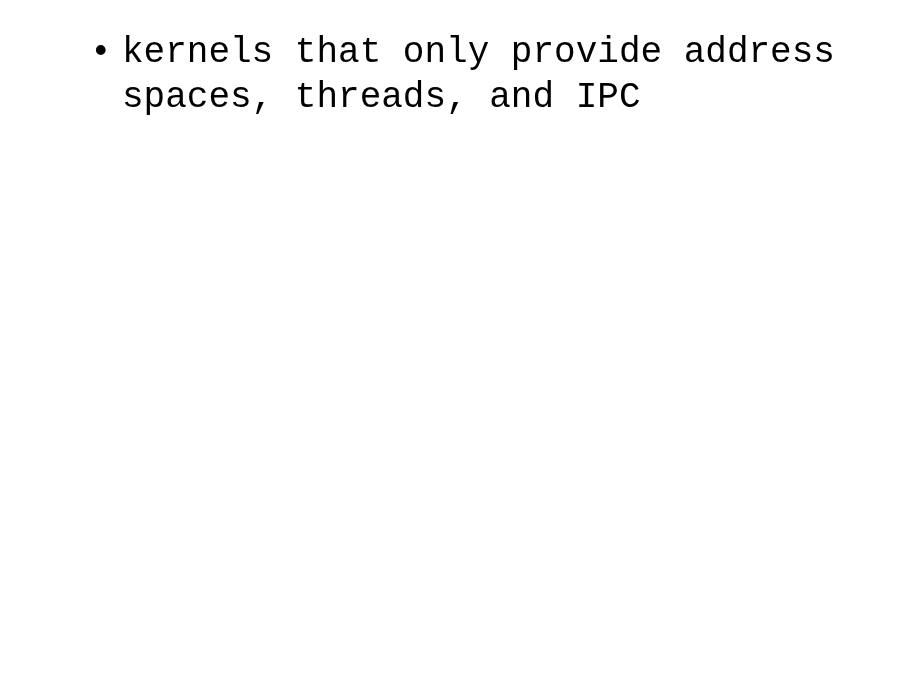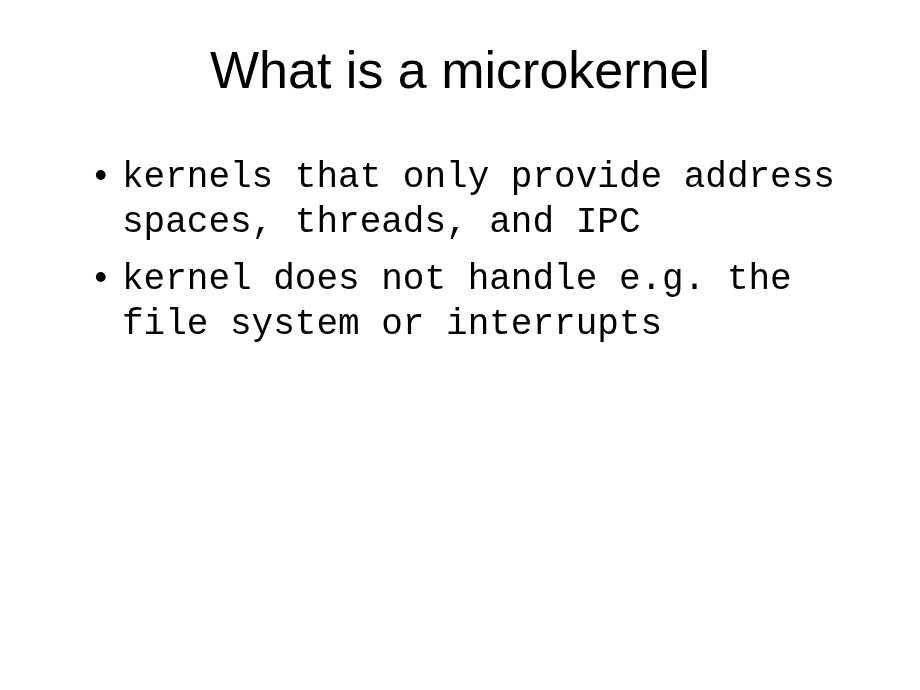--- a/index.html
+++ b/index.html
@@ -44,18 +44,16 @@
       position: absolute;
       left: 0;
       top: 0;
       font-size: 36px;
     }
   </style>
 </head>
 <body>
 
 <div class="slide">
-  <h1 class="title">What is a microkernel</h1>
   <ul class="bullet-list">
     <li class="bullet-item">kernels that only provide address spaces, threads, and IPC</li>
-    <li class="bullet-item">kernel does not handle e.g. the file system or interrupts</li>
   </ul>
 </div>
 
 </body></html>

